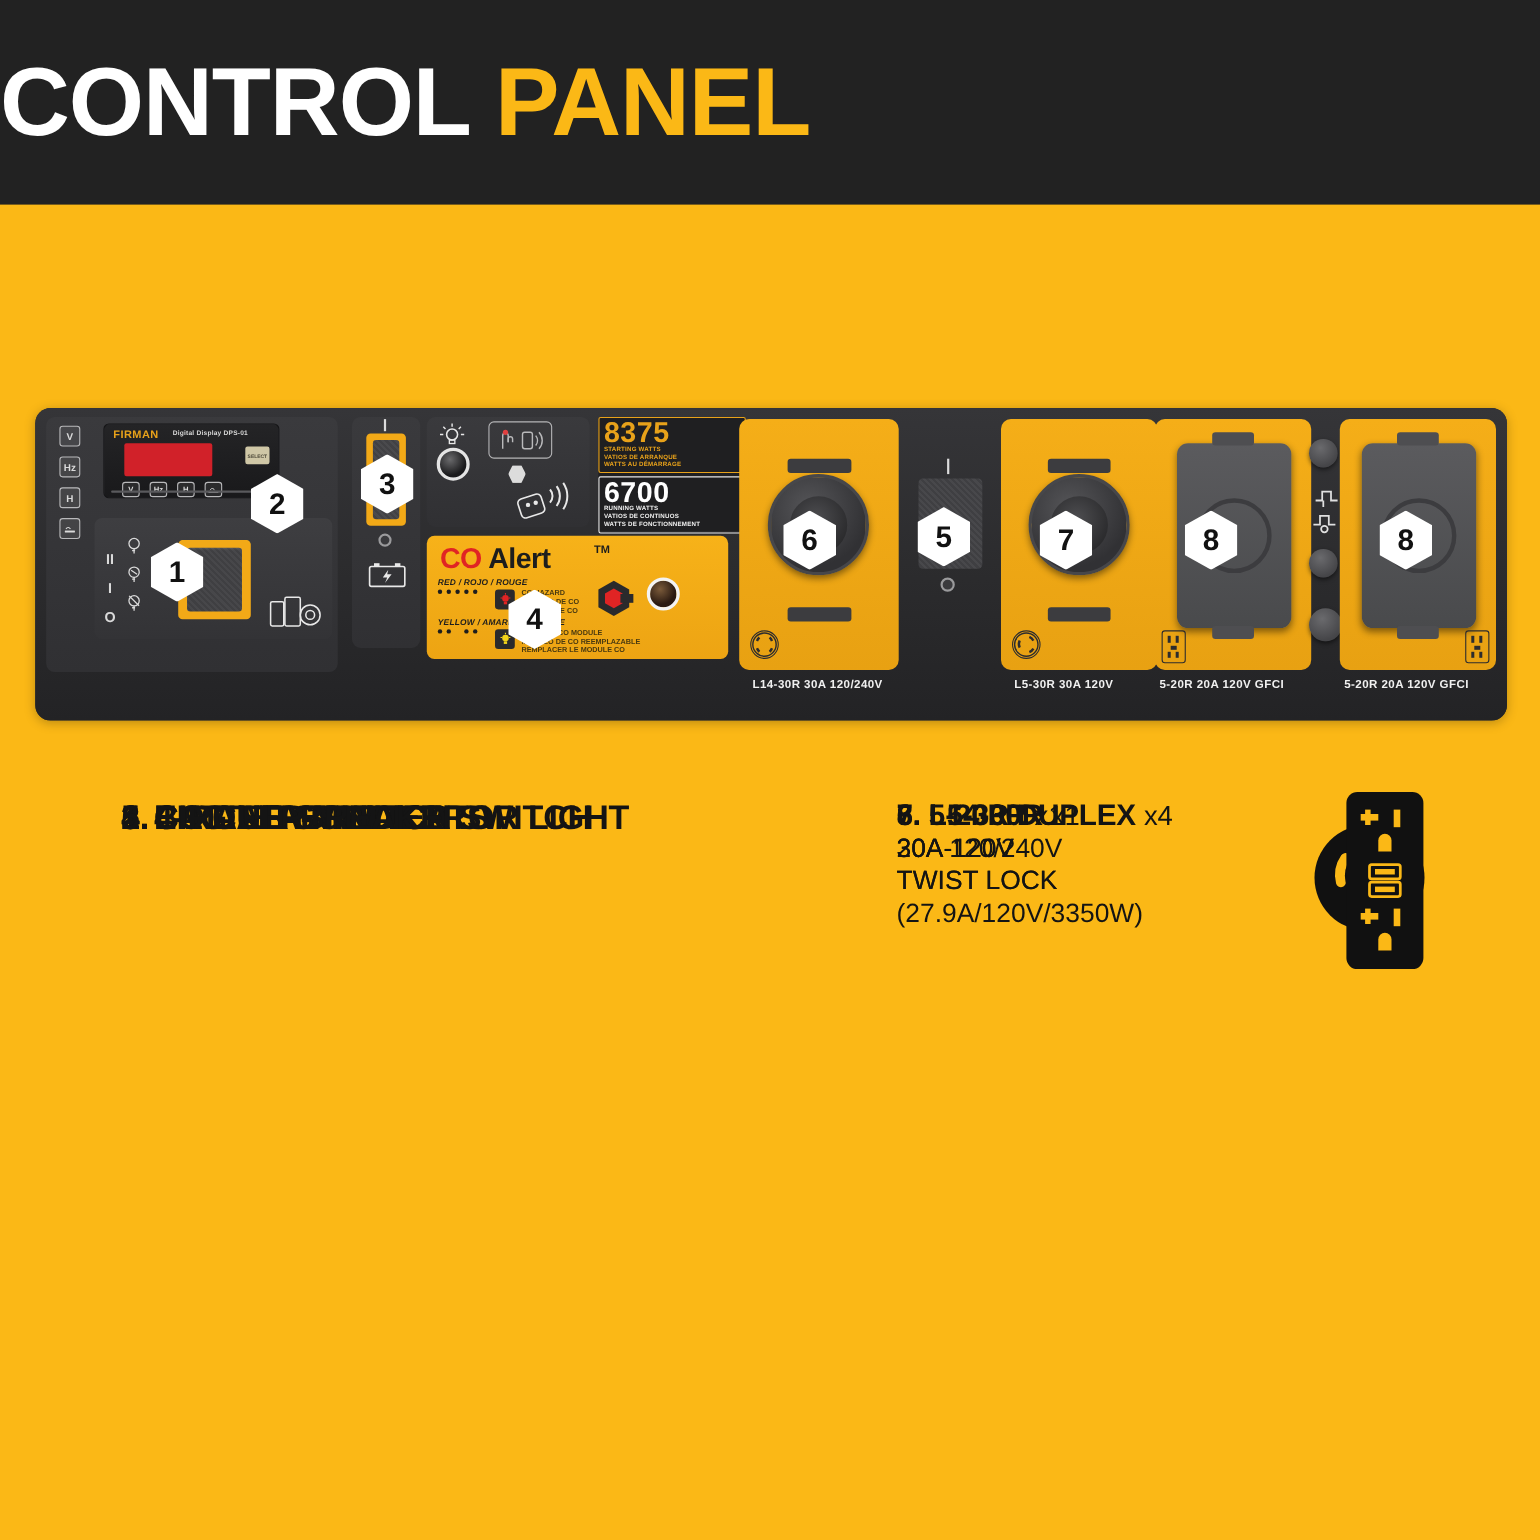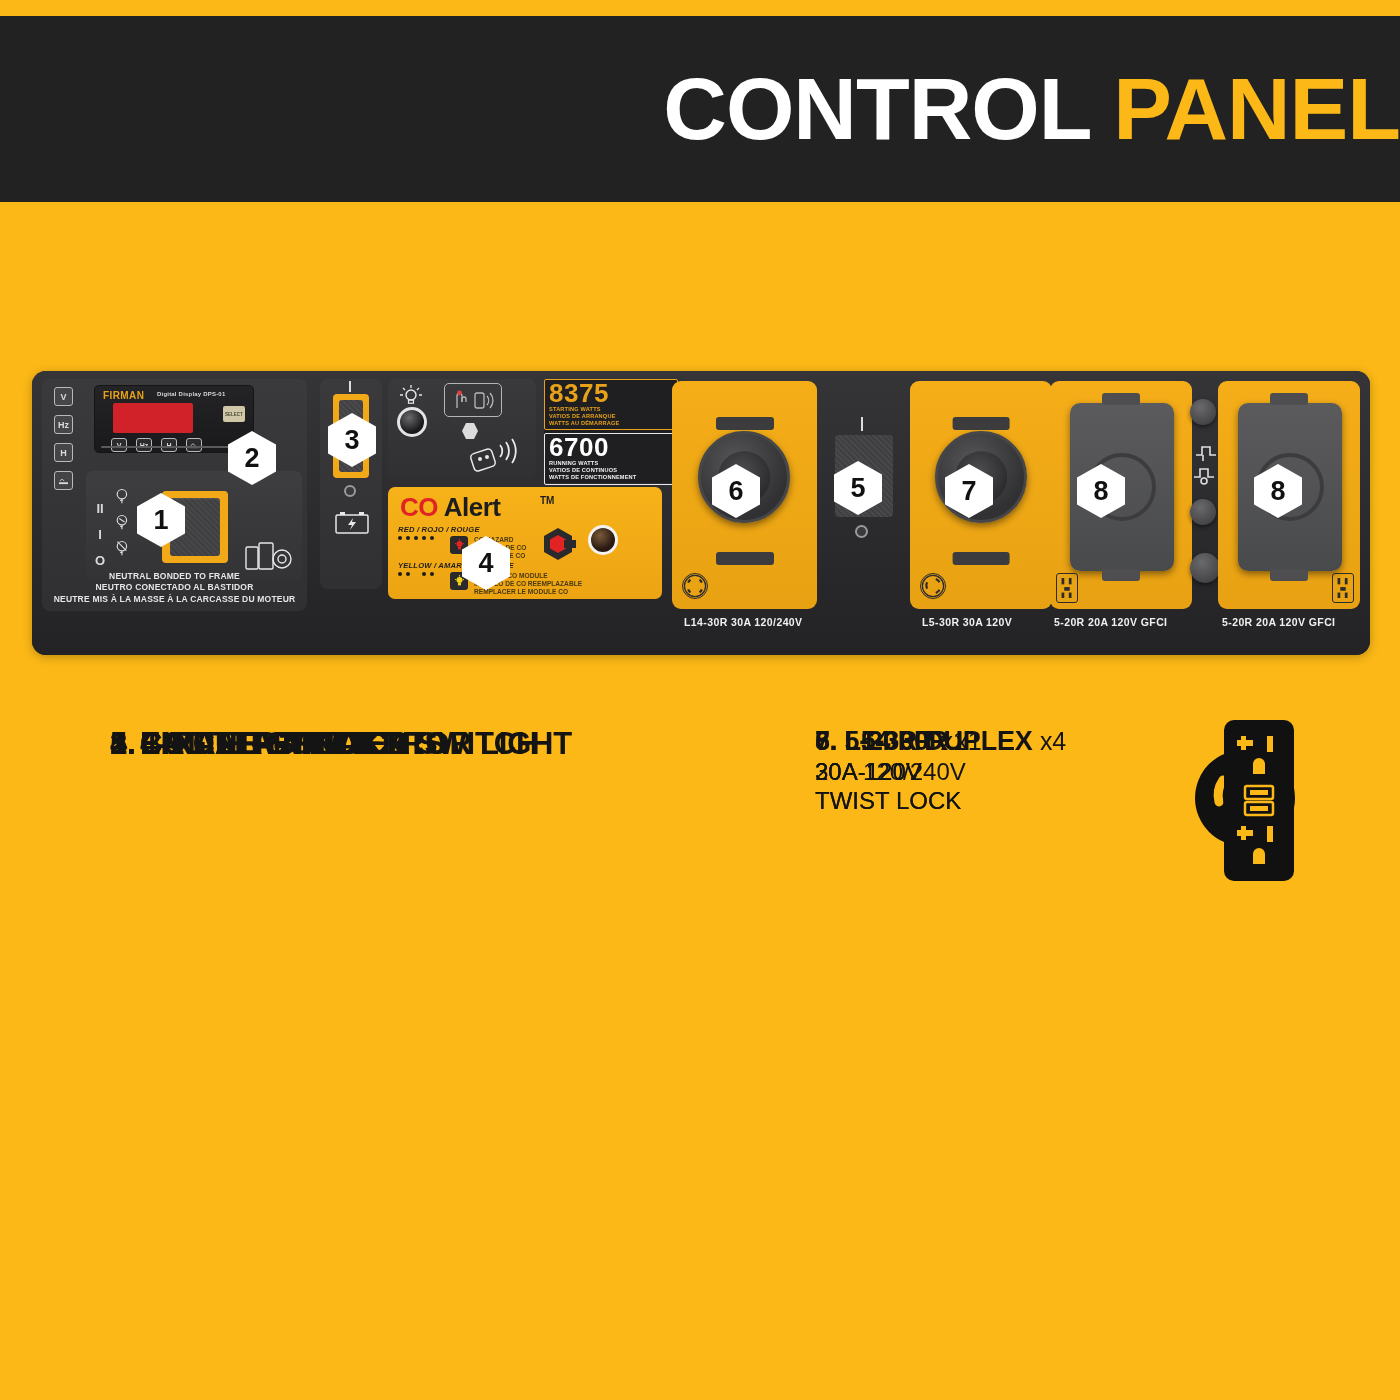--- a/index.html
+++ b/index.html
@@ -6,24 +6,24 @@
   html, body { width: 1400px; height: 1400px; }
   body {
     font-family: "Liberation Sans", sans-serif;
     background: #FBB816;
     overflow: hidden;
     position: relative;
   }
 
   
   .header {
-    position: absolute; left: 0; top: 16px;
+    position: absolute; left: 0; top: 0;
     width: 1400px; height: 186px;
     background: #222222;
-    display: flex; align-items: center; justify-content: flex-end;
+    display: flex; align-items: center; justify-content: flex-start;
   }
   .header-title {
     font-size: 88px;
     font-weight: 800;
     letter-spacing: -1px;
     white-space: nowrap;
     font-family: "Liberation Sans", sans-serif;
   }
   .header-title .w { color: #FFFFFF; }
   .header-title .y { color: #FBB816; }
@@ -408,25 +408,20 @@
           <div class="starter-btn"></div>
         </div>
         <svg class="engine-ico" viewBox="0 0 50 36">
           <rect x="2" y="8" width="12" height="22" rx="1.5" stroke="#e8e8e8" stroke-width="1.4" fill="none"></rect>
           <rect x="15" y="4" width="14" height="26" rx="1.5" stroke="#e8e8e8" stroke-width="1.4" fill="none"></rect>
           <circle cx="38" cy="20" r="9" stroke="#e8e8e8" stroke-width="1.4" fill="none"></circle>
           <circle cx="38" cy="20" r="4" stroke="#e8e8e8" stroke-width="1.4" fill="none"></circle>
         </svg>
       </div>
 
-      <div class="neutral-text">
-        <div>NEUTRAL BONDED TO FRAME</div>
-        <div>NEUTRO CONECTADO AL BASTIDOR</div>
-        <div>NEUTRE MIS À LA MASSE À LA CARCASSE DU MOTEUR</div>
-      </div>
     </div>
 
     <div class="blk dark-card" id="batt-group">
       <div class="tick-line"></div>
       <div class="batt-frame">
         <div class="batt-rocker"></div>
       </div>
       <div class="batt-screw"></div>
       <svg class="batt-ico" viewBox="0 0 38 30">
         <rect x="3" y="8" width="32" height="18" rx="1.6" stroke="#e8e8e8" stroke-width="1.5" fill="none"></rect>
@@ -679,20 +674,21 @@
     </svg>
   </div>
 
   <div class="lg-item" style="top:252;width:520px">
     <div class="lg-title">
       <span>7. L5-30R</span>
       <span class="qty">x1</span>
     </div>
     <div class="lg-sub">30A-120V</div>
     <div class="lg-sub">TWIST LOCK</div>
+    <div class="lg-sub">(27.9A/120V/3350W)</div>
     <svg class="lg-ico" style="left:378px;top:22px;width:100px;height:100px" viewBox="0 0 100 100">
       <circle cx="50" cy="50" r="48" fill="#111"></circle>
       <path d="M30 32a27 27 0 00-4 22" stroke="#FBB816" stroke-width="9" fill="none" stroke-linecap="round"></path>
       <path d="M58 26a27 27 0 0114 14" stroke="#FBB816" stroke-width="9" fill="none" stroke-linecap="round"></path>
       <path d="M72 62a27 27 0 01-20 14" stroke="#FBB816" stroke-width="9" fill="none" stroke-linecap="round"></path>
       <circle cx="50" cy="50" r="20" fill="#111"></circle>
     </svg>
   </div>
 
   <div class="lg-item" style="top:462;width:520px">

